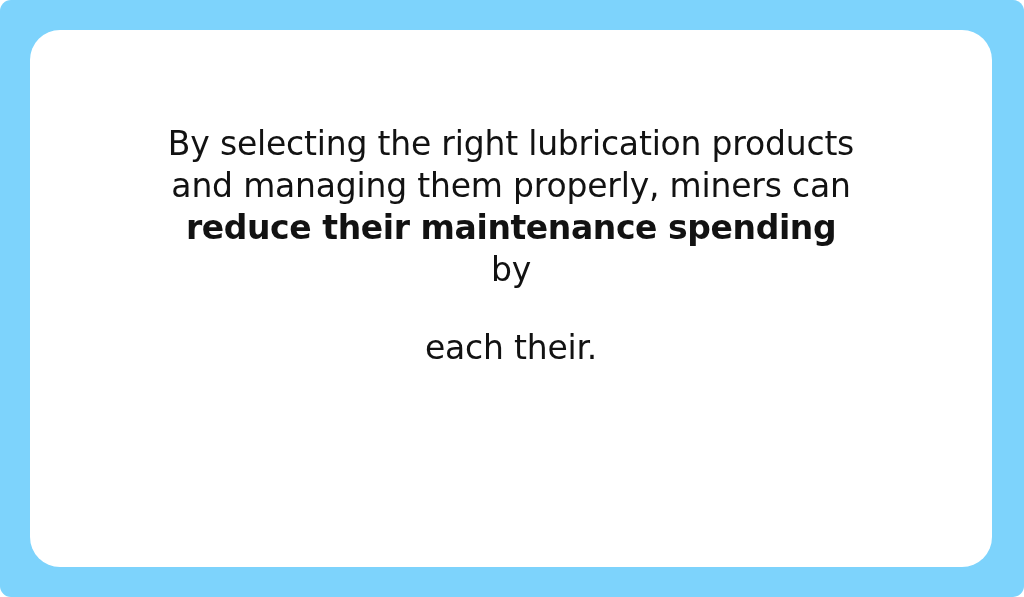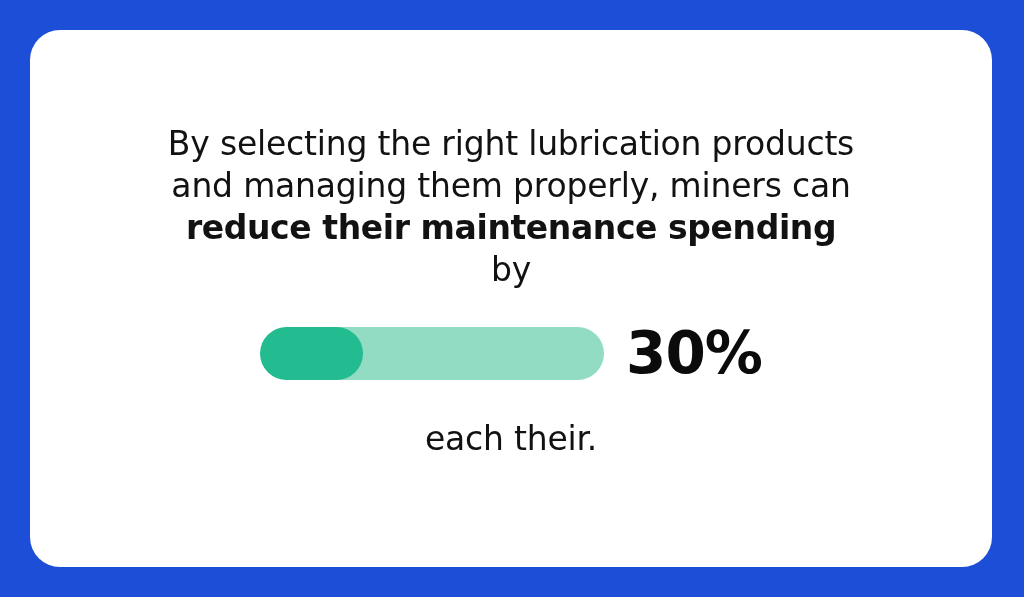--- a/index.html
+++ b/index.html
@@ -100,35 +100,26 @@
     font-size: 33px;
     line-height: 42px;
     color: #121212;
     font-weight: 400;
     letter-spacing: -0.2px;
   }
 </style>
 </head>
 <body>
 
-<div id="infographic-root" style="background: #1d4ed8;">
+<div id="infographic-root" style="background: #7dd3fc; border-radius: 11px;">
 
   <div id="card" style="background: rgb(255, 255, 255); border-radius: 30px;">
 
     <div id="headline" style="color: rgb(18, 18, 18);">
       <span>By selecting the right lubrication products and managing them properly, miners can </span><span class="hl-strong">reduce their maintenance spending</span><span> by</span>
     </div>
 
-    <div id="progress-row">
-
-      <div id="progress-bar-track" style="background: rgb(146, 220, 196);">
-        <div id="progress-bar-fill" style="background: rgb(35, 188, 144); width: 30%;"></div>
-      </div>
-
-      <div id="progress-value" style="color: rgb(11, 11, 11);">30%</div>
-
-    </div>
 
     <div id="footer-line" style="color: rgb(18, 18, 18);">each their.</div>
 
   </div>
 
 </div>
 
 </body></html>

